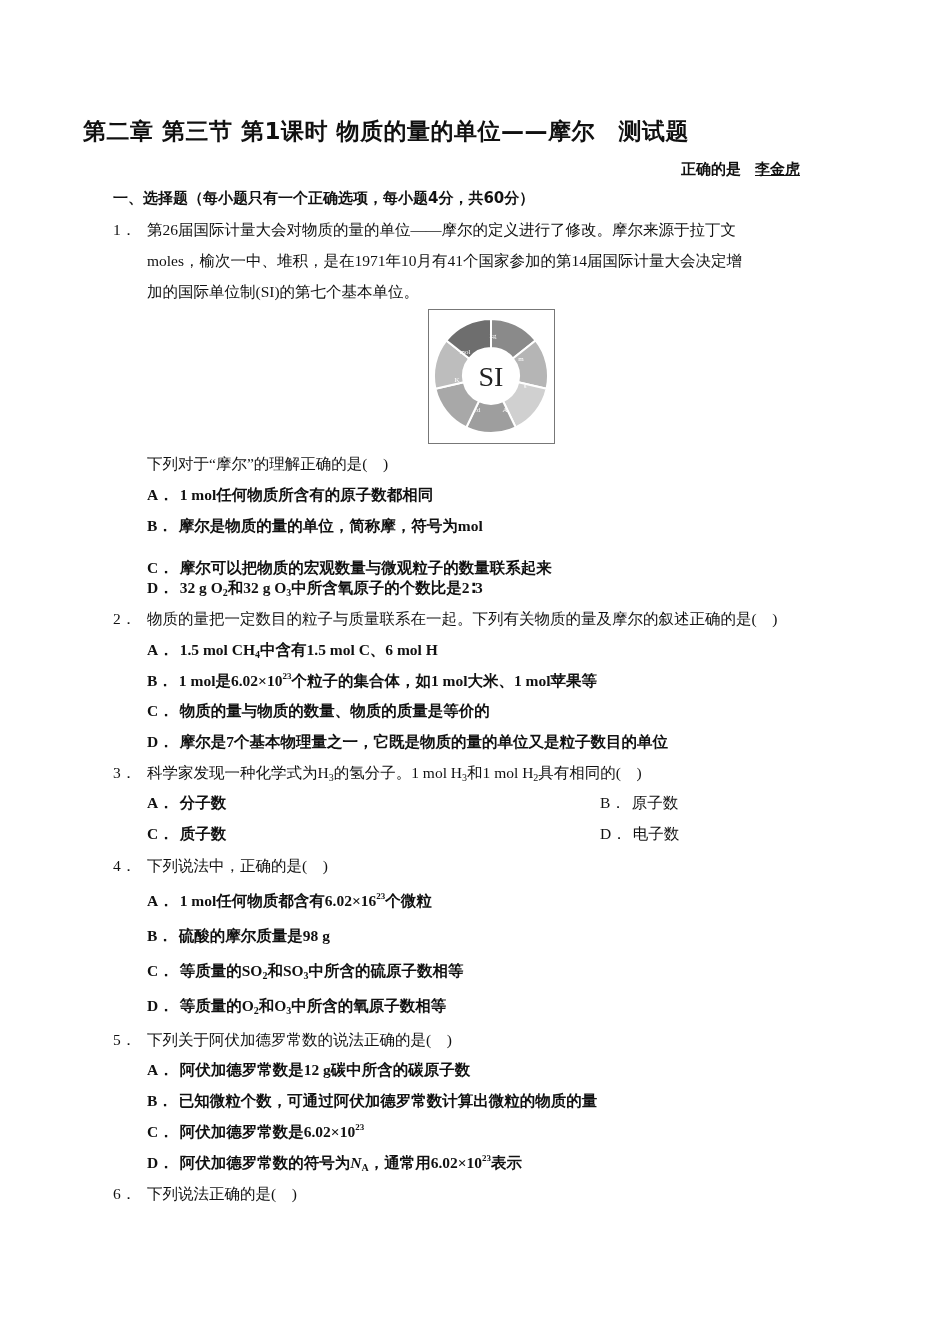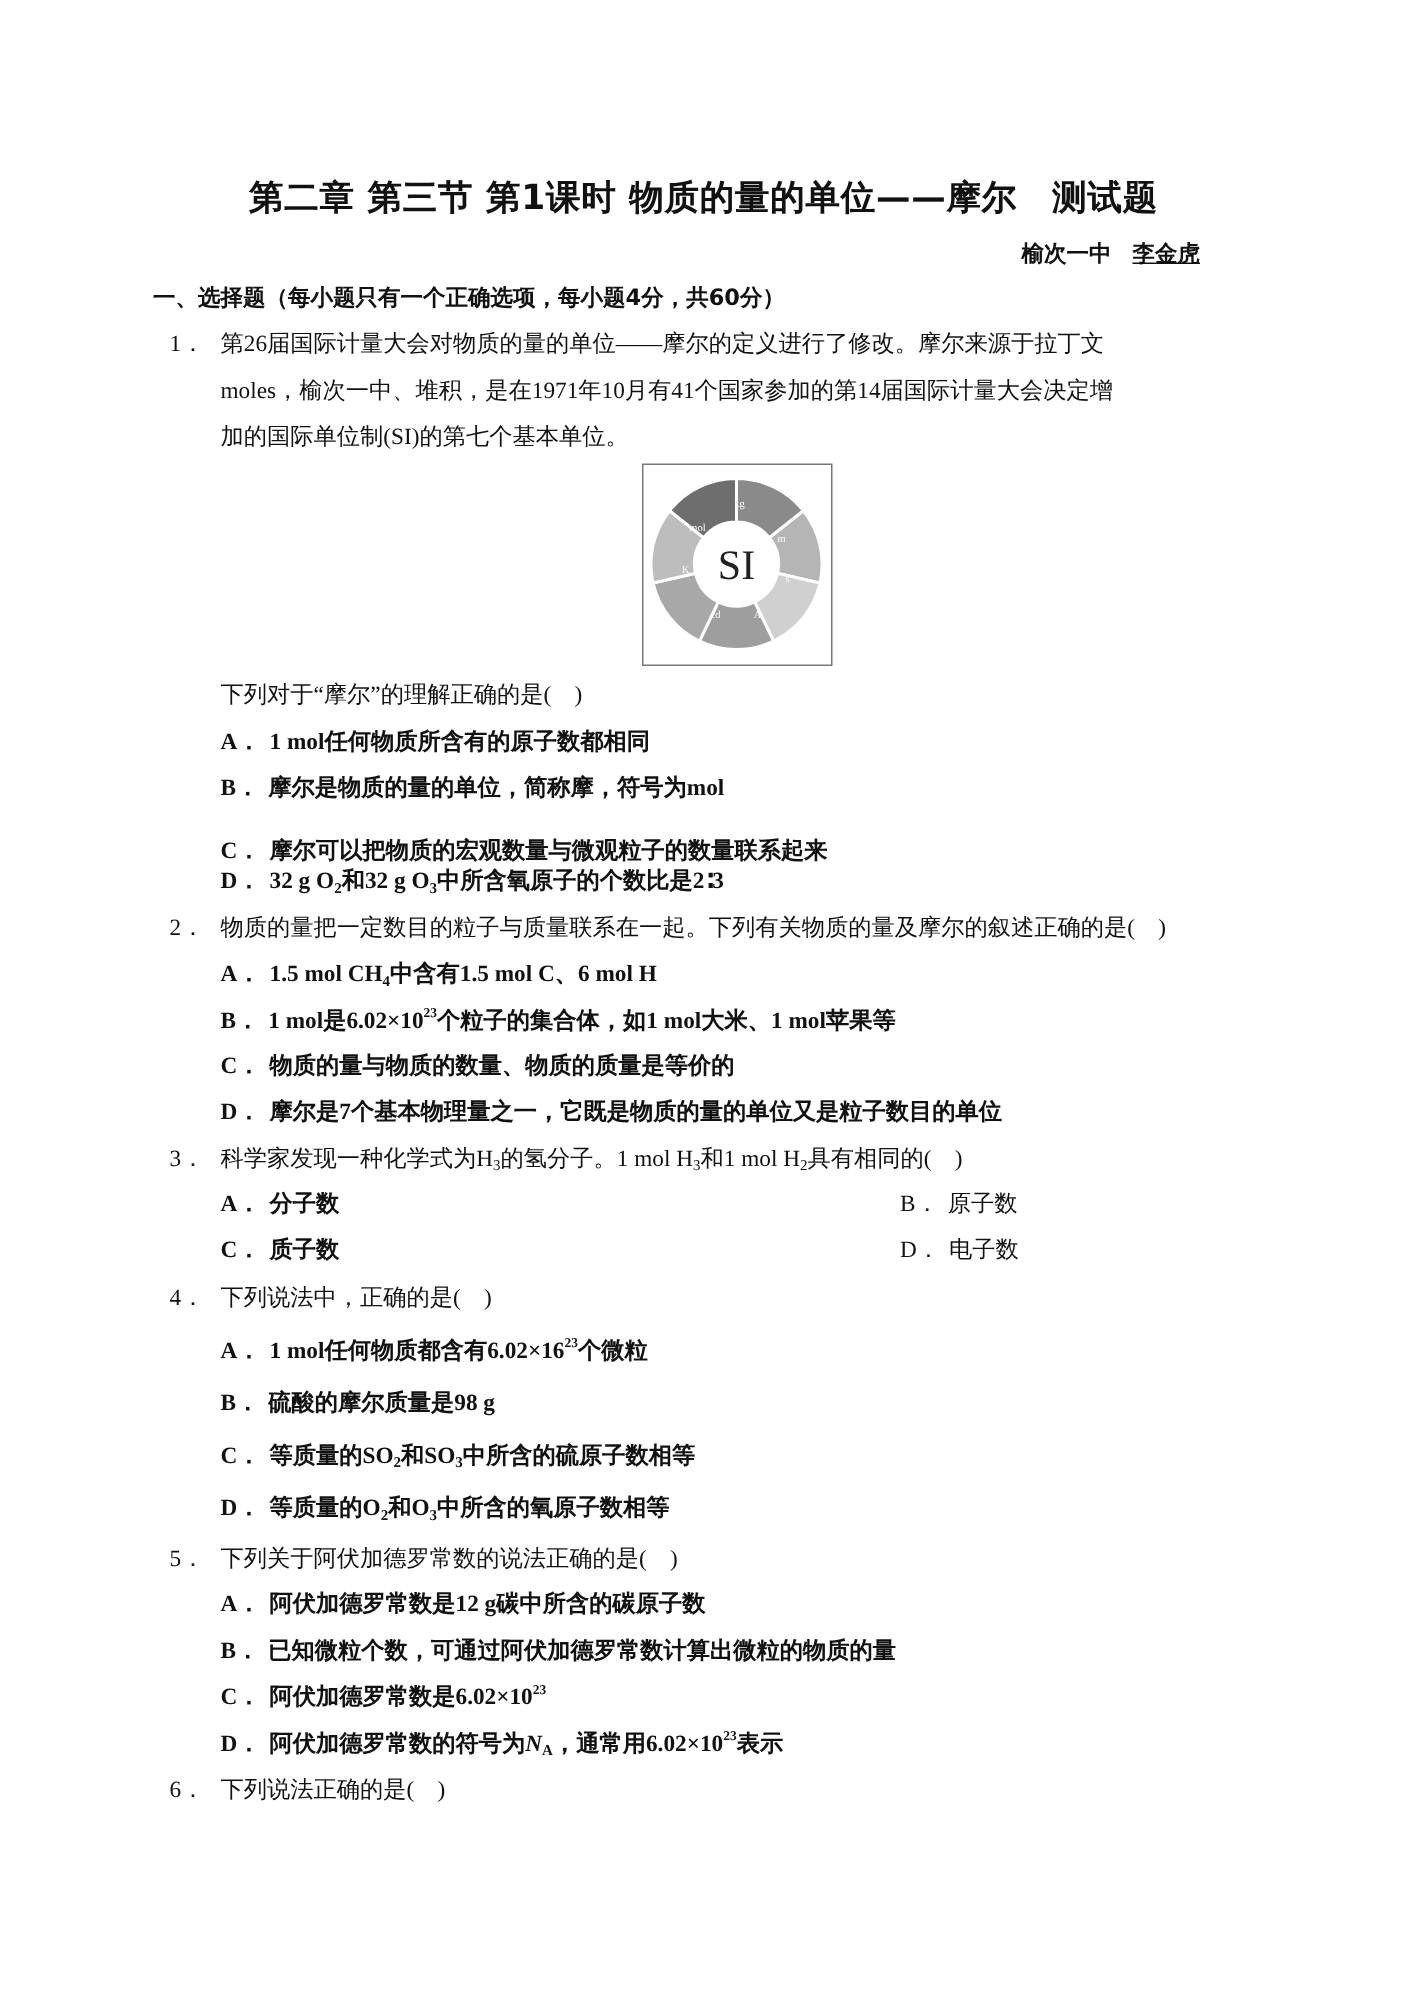--- a/index.html
+++ b/index.html
@@ -1,44 +1,44 @@
 <!DOCTYPE html>
 <html><head>
   <meta charset="utf-8">
   <style>
     html, body { margin: 0; padding: 0; background: #ffffff; }
     body { width: 950px; height: 1344px; position: relative; overflow: hidden;
            font-family: "Liberation Serif", "DejaVu Serif", serif; color: #111; }
-    .page-title { position: absolute; top: 116px; left: 0; width: 772px; text-align: right;
+    .page-title { position: absolute; top: 116px; left: 0; width: 772px; text-align: center;
                   font-size: 23px; font-weight: bold; letter-spacing: 0.5px;
                   font-family: "DejaVu Sans", "Liberation Sans", sans-serif; }
     .author { position: absolute; top: 160px; right: 150px; font-size: 15px; font-weight: bold;
               font-family: "DejaVu Sans", "Liberation Sans", sans-serif; }
     .author span + span { margin-left: 14px; text-decoration: underline; }
-    .section-heading { position: absolute; top: 189px; left: 102px; font-size: 15px; font-weight: bold;
+    .section-heading { position: absolute; top: 189px; left: 113px; font-size: 15px; font-weight: bold;
                        font-family: "DejaVu Sans", "Liberation Sans", sans-serif; }
     .line { position: absolute; font-size: 15.5px; white-space: nowrap; line-height: 20px; }
     .num { position: absolute; left: 113px; }
     .q-text { left: 147px; text-align: center; }
     .opt { left: 147px; font-weight: bold; }
     .opt-right { left: 600px; }
     .opt .lbl, .opt-right .lbl { margin-right: 6px; }
     sub { font-size: 10px; vertical-align: -3px; line-height: 0; }
     sup { font-size: 9px; vertical-align: 7px; line-height: 0; }
     i { font-style: italic; }
     .figure { position: absolute; left: 428px; top: 309px; width: 125px; height: 133px;
               border: 1px solid #777; background: #fff; }
   </style>
 </head>
 <body>
 
 <div class="page-title">第二章 第三节 第1课时 物质的量的单位——摩尔　测试题</div>
 
 <div class="author">
-  <span>榆次一中</span><span>李金虎</span>
+  <span>正确的是</span><span>李金虎</span>
 </div>
 
 <div class="section-heading">一、选择题（每小题只有一个正确选项，每小题4分，共60分）</div>
 
 <div class="line num" style="top:220px">1．</div>
 <div class="line q-text" style="top:220px">第26届国际计量大会对物质的量的单位——摩尔的定义进行了修改。摩尔来源于拉丁文</div>
 <div class="line q-text" style="top:251px">moles，榆次一中、堆积，是在1971年10月有41个国家参加的第14届国际计量大会决定增</div>
 <div class="line q-text" style="top:282px">加的国际单位制(SI)的第七个基本单位。</div>
 
 <div class="figure">

